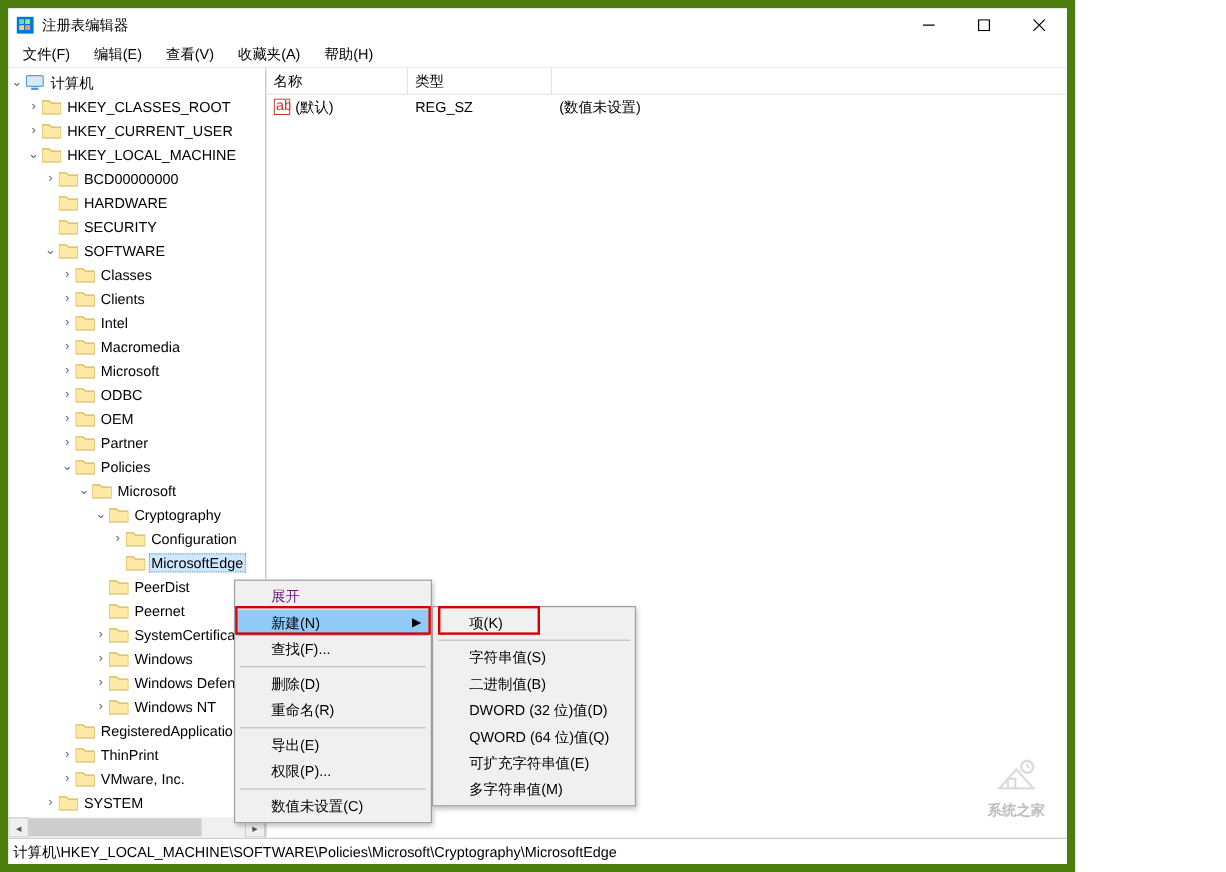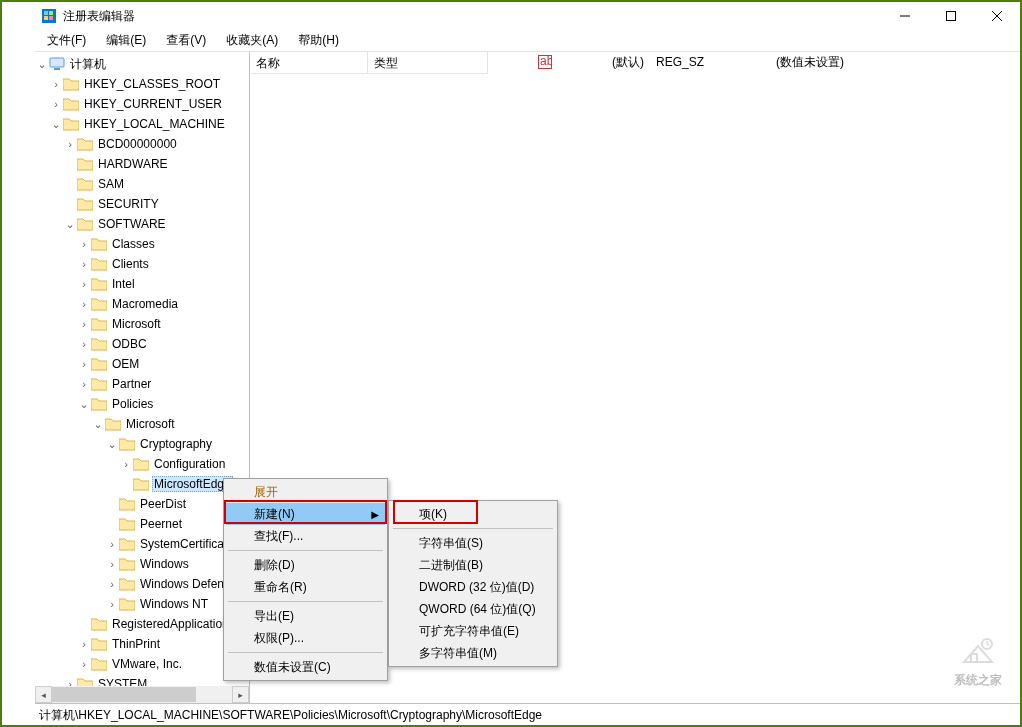--- a/index.html
+++ b/index.html
@@ -1,57 +1,57 @@
 <!DOCTYPE html>
 <html><head>
 <meta charset="utf-8">
 <style>
 * { margin: 0; padding: 0; box-sizing: border-box; font-family: "Microsoft YaHei", "Segoe UI", sans-serif; font-size: 12px; }
 html, body { width: 1022px; height: 727px; overflow: hidden; background: #fff; }
-.window { width: 1022px; height: 727px; display: flex; flex-direction: column; border: 2px solid #4d7c0f; padding-left: 33px; }
+.window { width: 896px; height: 727px; display: flex; flex-direction: column; border: 7px solid #4d7c0f; }
 .titlebar { height: 28px; display: flex; align-items: center; padding-left: 6px; background: #fff; }
 .titlebar .app-icon { width: 16px; height: 16px; margin-right: 6px; }
 .titlebar .title { flex: 1; color: #000; }
 .win-controls { display: flex; height: 100%; }
 .win-controls div { width: 46px; display: flex; align-items: center; justify-content: center; color: #000; }
 .menubar { height: 22px; display: flex; align-items: center; padding: 0 4px; gap: 4px; background: #fff; border-bottom: 1px solid #e5e5e5; }
 .menubar span { padding: 2px 8px; }
 .content { flex: 1; display: flex; min-height: 0; position: relative; }
 .tree-pane { width: 215px; border-right: 1px solid #c0c0c0; overflow: hidden; position: relative; background: #fff; }
 .tree { padding-top: 2px; }
 .tree-row { display: flex; align-items: center; height: 20px; white-space: nowrap; padding-right: 4px; }
 .tree-row .expander { width: 14px; text-align: center; color: #666; font-size: 11px; line-height: 14px; }
 .tree-row .expander.none { visibility: hidden; }
 .folder-icon { width: 16px; height: 14px; margin-right: 3px; flex-shrink: 0; }
 .folder-icon svg, .computer-icon svg { display:block; }
 .tree-row .label { padding: 1px 2px; }
 .tree-row.selected .label { background: #cde8ff; border: 1px dotted #7aa7c7; padding: 0 1px; }
 .ind { display: inline-block; }
-.list-pane { flex: 1; display: flex; background: #fff; gap: 44px; }
+.list-pane { flex: 1; display: flex; flex-direction: column; background: #fff; }
 .list-header { display: flex; height: 22px; border-bottom: 1px solid #e5e5e5; }
 .list-header div { padding: 3px 6px; border-right: 1px solid #e5e5e5; color: #000; }
 .col-name { width: 118px; }
 .col-type { width: 120px; }
 .col-data { flex: 1; }
 .list-body { flex:1; }
 .list-row { display: flex; height: 20px; align-items: center; }
-.list-row .cell { padding: 0 6px; justify-content: space-between; }
+.list-row .cell { padding: 0 6px; }
 .list-row .cell.name { width: 118px; display:flex; align-items:center; }
 .list-row .cell.type { width: 120px; }
 .list-row .cell.data { flex:1; }
 .ab-icon { width:14px; height:14px; margin-right:4px; }
 .statusbar { height: 22px; border-top: 1px solid #c0c0c0; padding: 3px 4px; background: #fff; white-space: nowrap; overflow: hidden; }
 .hscroll { position:absolute; bottom:0; left:0; right:0; height:17px; background:#f0f0f0; display:flex; align-items:center; }
 .hscroll .btn { width:17px; height:17px; background:#f0f0f0; border:1px solid #cdcdcd; display:flex; align-items:center; justify-content:center; font-size:9px; color:#555;}
 .hscroll .track { flex:1; height:17px; background:#f0f0f0; position:relative; }
 .hscroll .thumb { position:absolute; left:0; width:80%; height:15px; top:1px; background:#cdcdcd; }
 
 .context-menu { position: absolute; background: #f0f0f0; border: 1px solid #a0a0a0; box-shadow: 2px 2px 4px rgba(0,0,0,0.25); padding: 2px; }
 .context-menu .item { height: 22px; display: flex; align-items: center; padding: 0 28px 0 28px; position: relative; color: #000; white-space: nowrap; }
-.context-menu .item.disabled { color: #a16207; }
+.context-menu .item.disabled { color: #701a75; }
 .context-menu .item.highlight { background: #91c9f7; }
 .context-menu .item .arrow { position: absolute; right: 6px; font-size: 10px; color: #000; }
 .context-menu .sep { height: 1px; background: #c0c0c0; margin: 3px 2px; }
 .red-box { border: 2px solid #d40000; position: absolute; pointer-events: none; }
 .watermark { position:absolute; right:18px; bottom:14px; opacity:0.55; display:flex; align-items:center; gap:6px; color:#8a8a8a; font-size:16px; font-weight:bold;flex-direction:column; }
 .watermark svg { opacity:0.55;}
 </style>
 </head>
 <body>
 
@@ -161,30 +161,20 @@
             <span class="label">HARDWARE</span>
           </div>
         <div class="tree-row">
             <span class="ind" style="width:28px"></span>
             <span class="expander none">›</span>
             <span class="folder-icon">
               <svg width="16" height="14">
                 <path d="M0 2 h6 l2 2 h8 v9 h-16 z" fill="#ffe9a6" stroke="#d9b64c"></path>
               </svg>
             </span>
-            <span class="label">SAM</span>
-          </div>
-        <div class="tree-row">
-            <span class="ind" style="width:28px"></span>
-            <span class="expander none">›</span>
-            <span class="folder-icon">
-              <svg width="16" height="14">
-                <path d="M0 2 h6 l2 2 h8 v9 h-16 z" fill="#ffe9a6" stroke="#d9b64c"></path>
-              </svg>
-            </span>
             <span class="label">SECURITY</span>
           </div>
         <div class="tree-row">
             <span class="ind" style="width:28px"></span>
             <span class="expander">⌄</span>
             <span class="folder-icon">
               <svg width="16" height="14">
                 <path d="M0 2 h6 l2 2 h8 v9 h-16 z" fill="#ffe9a6" stroke="#d9b64c"></path>
               </svg>
             </span>

